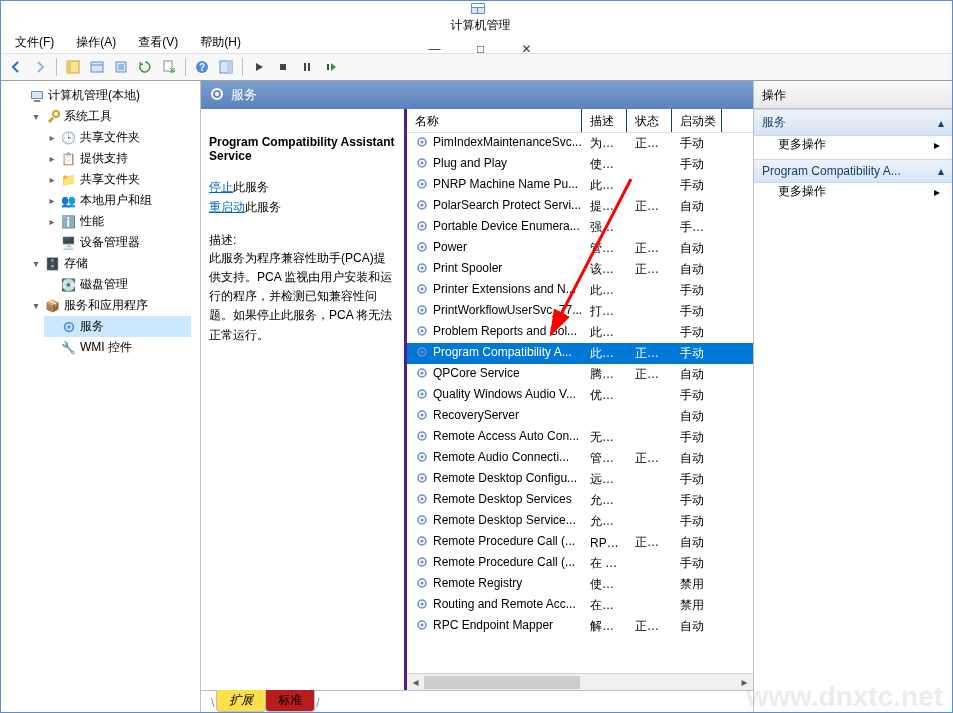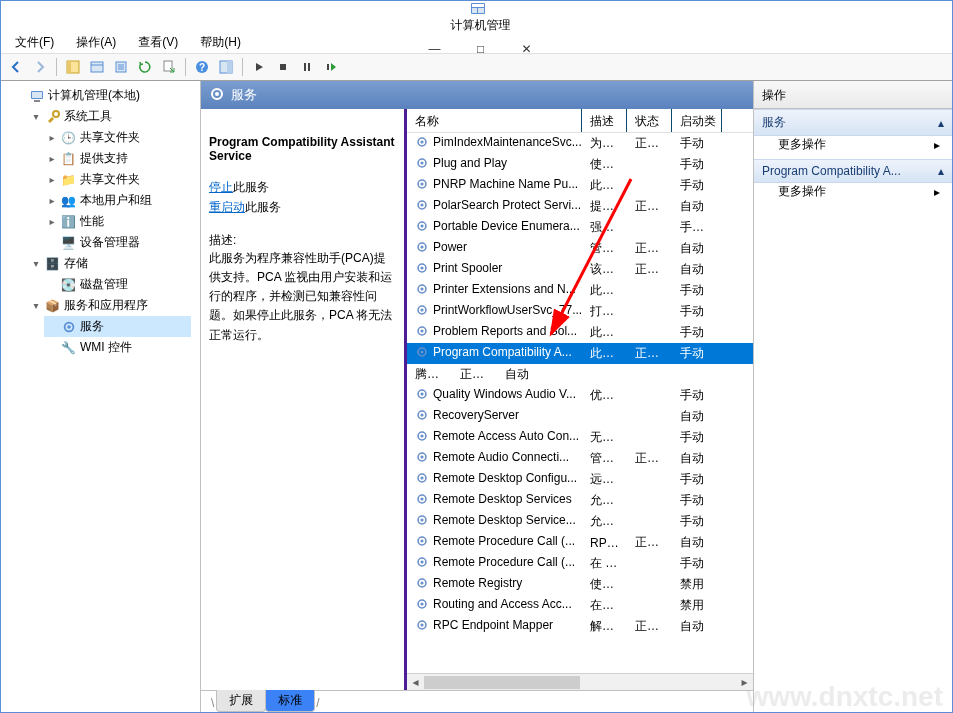--- a/index.html
+++ b/index.html
@@ -202,26 +202,26 @@
   border-top: 1px solid #c0c0c0;
   display: flex;
   align-items: flex-end;
   padding-left: 8px;
   background: #fff;
 }
 .tabs-strip .tab {
   padding: 2px 12px;
   border: 1px solid #c0c0c0;
   border-top: none;
-  background: #3b82f6;
+  background: #b91c1c;
   font-size: 12px;
   margin-right: -1px;
   border-radius: 0 0 4px 4px;
 }
-.tabs-strip .tab.active { background: #e5e5e5; }
+.tabs-strip .tab.active { background: #fde047; font-style: italic; }
 .tabs-strip .backslash {
   padding: 2px 2px;
   color: #888;
 }
 
 
 .actions-panel {
   width: 198px;
   background: #fff;
   display: flex;
@@ -658,20 +658,27 @@
                     <circle cx="8" cy="8" r="4.5" fill="none" stroke="#6a8fc9" stroke-width="1.8"></circle>
                     <circle cx="8" cy="8" r="1.8" fill="#6a8fc9"></circle>
                   </svg></span>
                 <span>Program Compatibility A...</span>
               </div>
               <div class="cell cell-desc">此服...</div>
               <div class="cell cell-status">正在...</div>
               <div class="cell cell-startup">手动</div>
             </div>
             <div class="list-row">
+              <div class="cell cell-name name-cell">
+                <span><svg class="gear-icon" viewBox="0 0 16 16">
+                    <circle cx="8" cy="8" r="4.5" fill="none" stroke="#6a8fc9" stroke-width="1.8"></circle>
+                    <circle cx="8" cy="8" r="1.8" fill="#6a8fc9"></circle>
+                  </svg></span>
+                <span>QPCore Service</span>
+              </div>
               <div class="cell cell-desc">腾讯...</div>
               <div class="cell cell-status">正在...</div>
               <div class="cell cell-startup">自动</div>
             </div>
             <div class="list-row">
               <div class="cell cell-name name-cell">
                 <span><svg class="gear-icon" viewBox="0 0 16 16">
                     <circle cx="8" cy="8" r="4.5" fill="none" stroke="#6a8fc9" stroke-width="1.8"></circle>
                     <circle cx="8" cy="8" r="1.8" fill="#6a8fc9"></circle>
                   </svg></span>
@@ -788,21 +795,21 @@
               <div class="cell cell-desc">使远...</div>
               <div class="cell cell-status"></div>
               <div class="cell cell-startup">禁用</div>
             </div>
             <div class="list-row">
               <div class="cell cell-name name-cell">
                 <span><svg class="gear-icon" viewBox="0 0 16 16">
                     <circle cx="8" cy="8" r="4.5" fill="none" stroke="#6a8fc9" stroke-width="1.8"></circle>
                     <circle cx="8" cy="8" r="1.8" fill="#6a8fc9"></circle>
                   </svg></span>
-                <span>Routing and Access Acc...</span>
+                <span>Routing and Remote Acc...</span>
               </div>
               <div class="cell cell-desc">在局...</div>
               <div class="cell cell-status"></div>
               <div class="cell cell-startup">禁用</div>
             </div>
             <div class="list-row">
               <div class="cell cell-name name-cell">
                 <span><svg class="gear-icon" viewBox="0 0 16 16">
                     <circle cx="8" cy="8" r="4.5" fill="none" stroke="#6a8fc9" stroke-width="1.8"></circle>
                     <circle cx="8" cy="8" r="1.8" fill="#6a8fc9"></circle>

